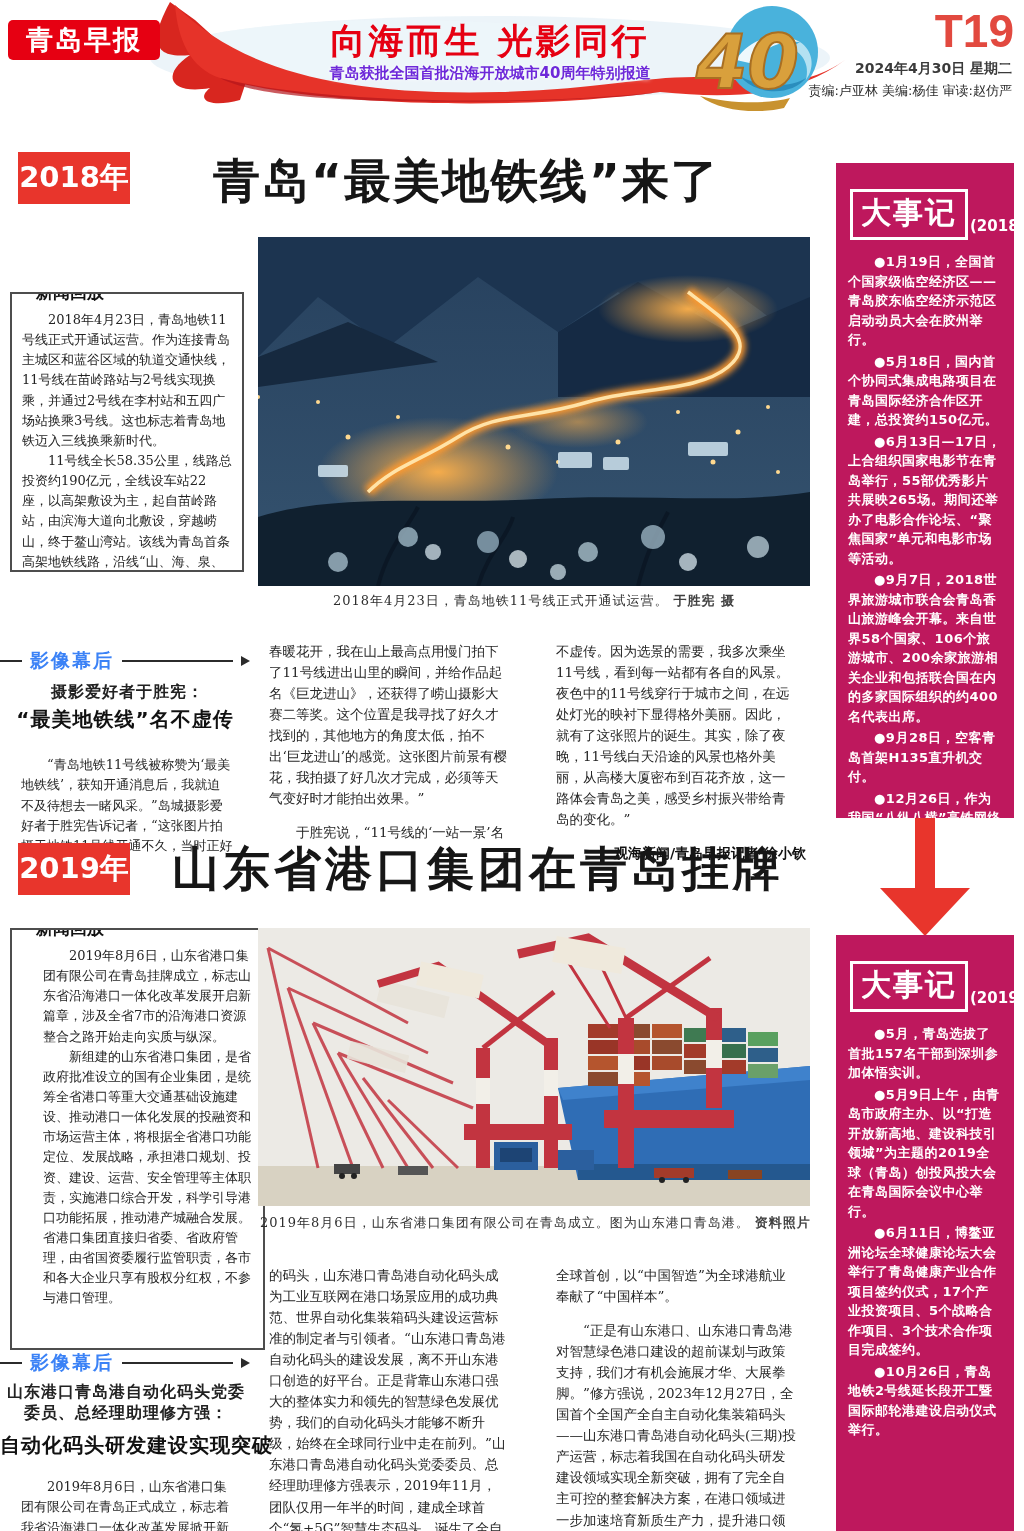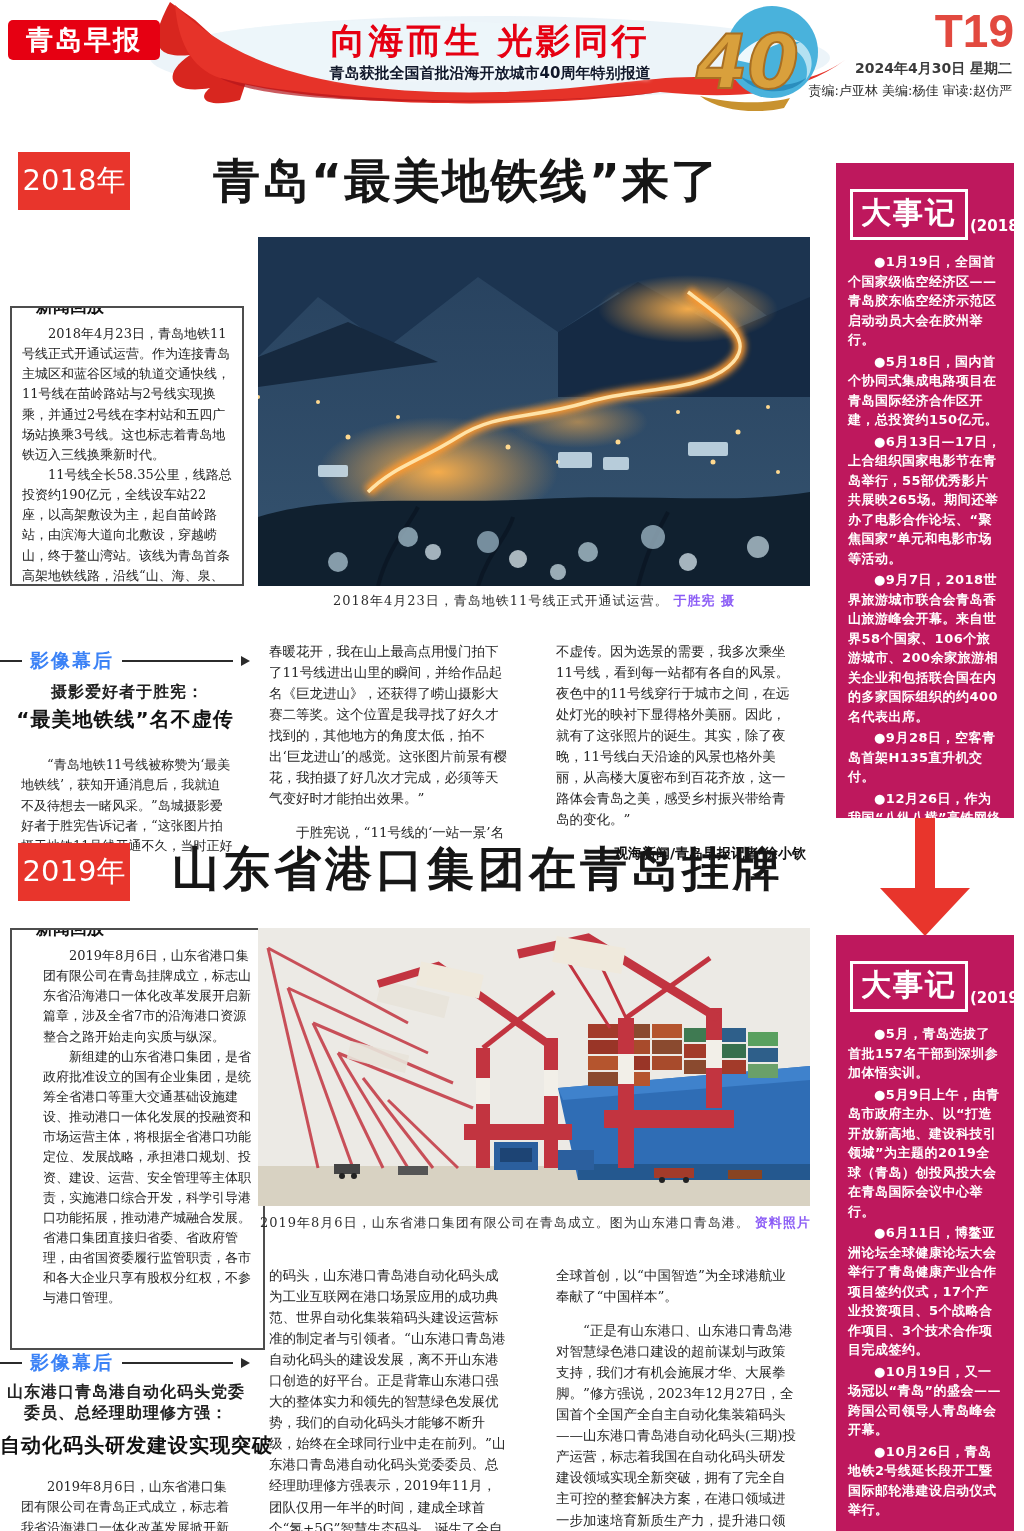--- a/index.html
+++ b/index.html
@@ -6,40 +6,40 @@
   body{
     width:1024px;height:1531px;position:relative;background:#ffffff;
     font-family:"DejaVu Sans",sans-serif;color:#262626;overflow:hidden;
   }
   .abs{position:absolute;}
 
   
   .logo{left:8px;top:20px;width:152px;height:40px;background:#e60012;border-radius:5px;
         color:#fff;font-weight:bold;font-size:27px;display:flex;align-items:center;justify-content:center;letter-spacing:2px;}
   .m-title{left:310px;top:18px;width:360px;text-align:center;color:#e60012;font-size:35px;font-weight:900;letter-spacing:3px;white-space:nowrap;}
-  .m-subtitle{left:285px;top:64px;width:410px;text-align:center;color:#0f172a;font-size:15px;font-weight:bold;white-space:nowrap;text-shadow:0 0 4px #fff;}
+  .m-subtitle{left:285px;top:64px;width:410px;text-align:center;color:#6d28d9;font-size:15px;font-weight:bold;white-space:nowrap;text-shadow:0 0 4px #fff;}
   .page-no{right:10px;top:4px;color:#e2493f;font-size:46px;font-weight:bold;font-family:"Liberation Sans",sans-serif;}
   .m-date{right:12px;top:60px;font-size:14px;color:#3a3a3a;font-weight:bold;}
   .m-editors{right:12px;top:82px;font-size:13px;color:#2c2c2c;}
 
   
-  .year-badge{width:112px;height:58px;background:#e8352c;color:#fff;font-size:29px;font-weight:normal;
+  .year-badge{width:112px;height:52px;background:#e8352c;color:#fff;font-size:29px;font-weight:bold;
               display:flex;align-items:center;justify-content:center;}
   .headline{font-weight:900;color:#161616;font-size:47px;letter-spacing:2px;white-space:nowrap;font-family:"DejaVu Sans",sans-serif;}
 
   
   .news-box{border:2px solid #4d4d4d;background:#fff;overflow:hidden;}
   .news-label{position:absolute;top:-13px;left:16px;background:#fff;padding:0 8px;font-size:17px;font-weight:bold;color:#111;}
   .news-body{padding:16px 10px 8px 10px;font-family:"DejaVu Serif",serif;font-size:13px;line-height:1.55;color:#232323;}
   .news-body p{margin:0;text-indent:2em;}
 
   
   .photo{overflow:hidden;background:#1d3a5f;}
   .caption{font-family:"DejaVu Serif",serif;font-size:13px;color:#2e2e2e;letter-spacing:1px;}
-  .credit{font-family:"DejaVu Sans",sans-serif;font-weight:bold;color:#8b5cf6;}
+  .credit{font-family:"DejaVu Sans",sans-serif;font-weight:bold;color:#404040;}
 
   
   .behind-header{display:flex;align-items:center;gap:8px;}
   .bh-line{height:2px;background:#2b2b2b;}
   .bh-label{font-size:19px;font-weight:bold;color:#3b82f6;white-space:nowrap;letter-spacing:2px;}
   .arrowhead{width:0;height:0;border-top:5px solid transparent;border-bottom:5px solid transparent;border-left:9px solid #2b2b2b;}
   .sub1{font-size:16px;font-weight:bold;text-align:center;color:#222;font-family:"DejaVu Serif",serif;letter-spacing:1px;}
   .sub2{font-size:20px;font-weight:900;text-align:center;color:#111;letter-spacing:1px;white-space:nowrap;}
   .colp{font-family:"DejaVu Serif",serif;font-size:13.5px;line-height:1.56;color:#262626;}
   .colp p{margin:13px;}
@@ -77,21 +77,21 @@
 <div class="abs logo">青岛早报</div>
 <div class="abs m-title">向海而生 光影同行</div>
 <div class="abs m-subtitle">青岛获批全国首批沿海开放城市40周年特别报道</div>
 <div class="abs page-no">T19</div>
 <div class="abs m-date">2024年4月30日 星期二</div>
 <div class="abs m-editors">责编:卢亚林 美编:杨佳 审读:赵仿严</div>
 
 <div class="abs year-badge" style="left:18px;top:152px;">2018年</div>
 <div class="abs headline" style="left:213px;top:150px;">青岛“最美地铁线”来了</div>
 
-<div class="abs news-box" style="left:10px;top:306px;width:230px;height:276px;">
+<div class="abs news-box" style="left:10px;top:292px;width:230px;height:276px;">
   <div class="news-label">新闻回放</div>
   <div class="news-body">
     <p>2018年4月23日，青岛地铁11号线正式开通试运营。作为连接青岛主城区和蓝谷区域的轨道交通快线，11号线在苗岭路站与2号线实现换乘，并通过2号线在李村站和五四广场站换乘3号线。这也标志着青岛地铁迈入三线换乘新时代。</p>
     <p>11号线全长58.35公里，线路总投资约190亿元，全线设车站22座，以高架敷设为主，起自苗岭路站，由滨海大道向北敷设，穿越崂山，终于鳌山湾站。该线为青岛首条高架地铁线路，沿线“山、海、泉、林”尽收眼底，被网友称赞为“最美地铁线”。</p>
   </div>
 </div>
 
 <div class="abs photo" style="left:258px;top:237px;width:552px;height:349px;">
   <svg width="552" height="349" viewBox="0 0 552 349">
     <defs>
@@ -321,15 +321,14 @@
 </div>
 
 <div class="abs sidebar" style="left:836px;top:935px;width:178px;height:596px;">
   <div class="ev-titlerow">
     <span class="ev-titlebox">大事记</span>
     <span class="ev-year">(2019年)</span>
   </div>
   <p class="ev-item">●5月，青岛选拔了首批157名干部到深圳参加体悟实训。</p>
   <p class="ev-item">●5月9日上午，由青岛市政府主办、以“打造开放新高地、建设科技引领城”为主题的2019全球（青岛）创投风投大会在青岛国际会议中心举行。</p>
   <p class="ev-item">●6月11日，博鳌亚洲论坛全球健康论坛大会举行了青岛健康产业合作项目签约仪式，17个产业投资项目、5个战略合作项目、3个技术合作项目完成签约。</p>
-  <p class="ev-item">●10月19日，又一场冠以“青岛”的盛会——跨国公司领导人青岛峰会开幕。</p>
   <p class="ev-item">●10月26日，青岛地铁2号线延长段开工暨国际邮轮港建设启动仪式举行。</p>
 </div>
 
 </body></html>

